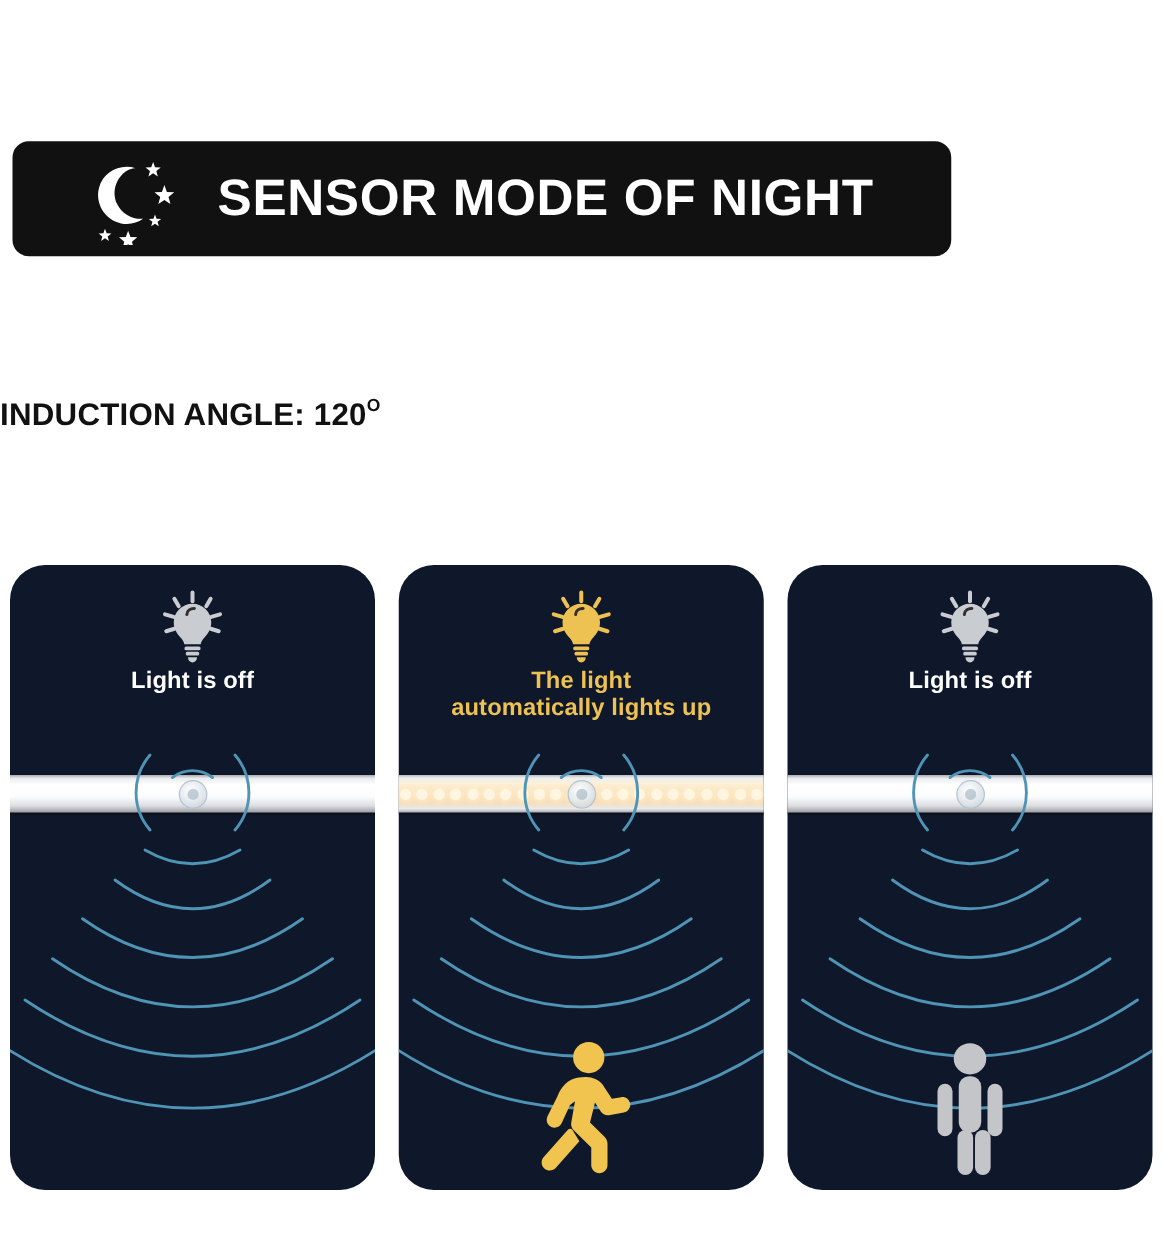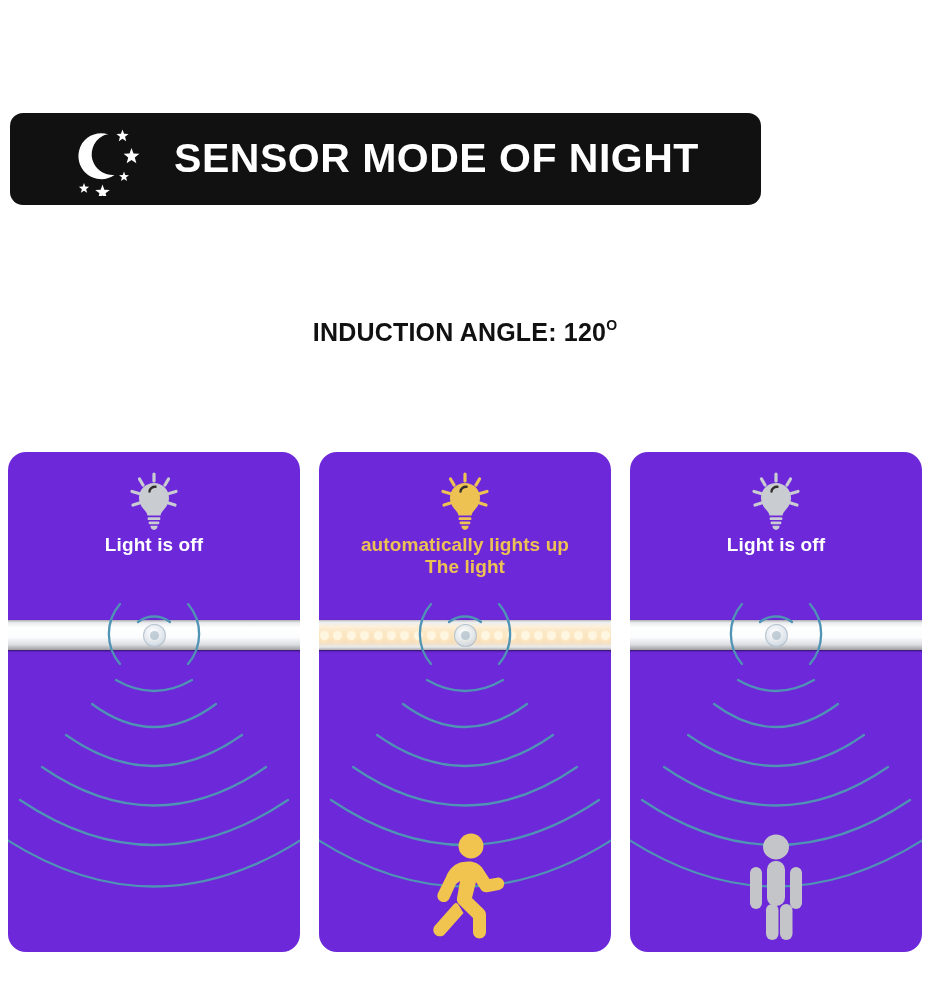--- a/index.html
+++ b/index.html
@@ -51,21 +51,21 @@
     top: -1px;
   }
 
   
   .specs {
     position: absolute;
     left: 0;
     top: 318px;
     width: 930px;
     display: flex;
-    justify-content: center;
+    justify-content: flex-start;
     align-items: baseline;
     gap: 78px;
   }
   .spec-item {
     color: #111111;
     font-size: 25px;
     font-weight: 600;
     letter-spacing: 0.2px;
     white-space: nowrap;
   }
@@ -84,22 +84,22 @@
     left: 8px;
     top: 452px;
     width: 914px;
     height: 500px;
     display: flex;
     gap: 19px;
   }
   .panel {
     position: relative;
     flex: 1 1 0;
-    background: #6d28d9;
-    border-radius: 18px;
+    background: #0f172a;
+    border-radius: 28px;
     overflow: hidden;
   }
 
   
   .bulb-wrap {
     position: absolute;
     left: 0;
     top: 20px;
     width: 100%;
     display: flex;
@@ -335,22 +335,22 @@
                  C21.2 39.9 22.2 41.5 22.4 43.4 L35.6 43.4 C35.8 41.5 36.8 39.9 38.6 38.0
                  C41.4 35.0 44 31.2 44 25.8 C44 17.6 37.3 11 29 11 Z" fill="#edc253"></path>
         <rect x="22.6" y="45.2" width="12.8" height="2.9" rx="1.2" fill="#edc253"></rect>
         <rect x="23.6" y="49.4" width="10.8" height="2.9" rx="1.2" fill="#edc253"></rect>
         <path d="M25.4 53.8 L32.6 53.8 C32.6 56.4 31.0 57.9 29 57.9 C27 57.9 25.4 56.4 25.4 53.8 Z" fill="#edc253"></path>
         <path d="M24.5 19.5 C24.5 16.4 27.5 14.6 30.5 14.8" fill="none" stroke="#332f2f" stroke-width="2.4" stroke-linecap="round"></path>
       </svg>
     </div>
 
     <div class="status on">
+      <div>The light</div>
       <div>automatically lights up</div>
-      <div>The light</div>
     </div>
 
     <div class="bar lit">
       <div class="leds">
         <span class="led"></span>
         <span class="led"></span>
         <span class="led"></span>
         <span class="led"></span>
         <span class="led"></span>
         <span class="led"></span>

